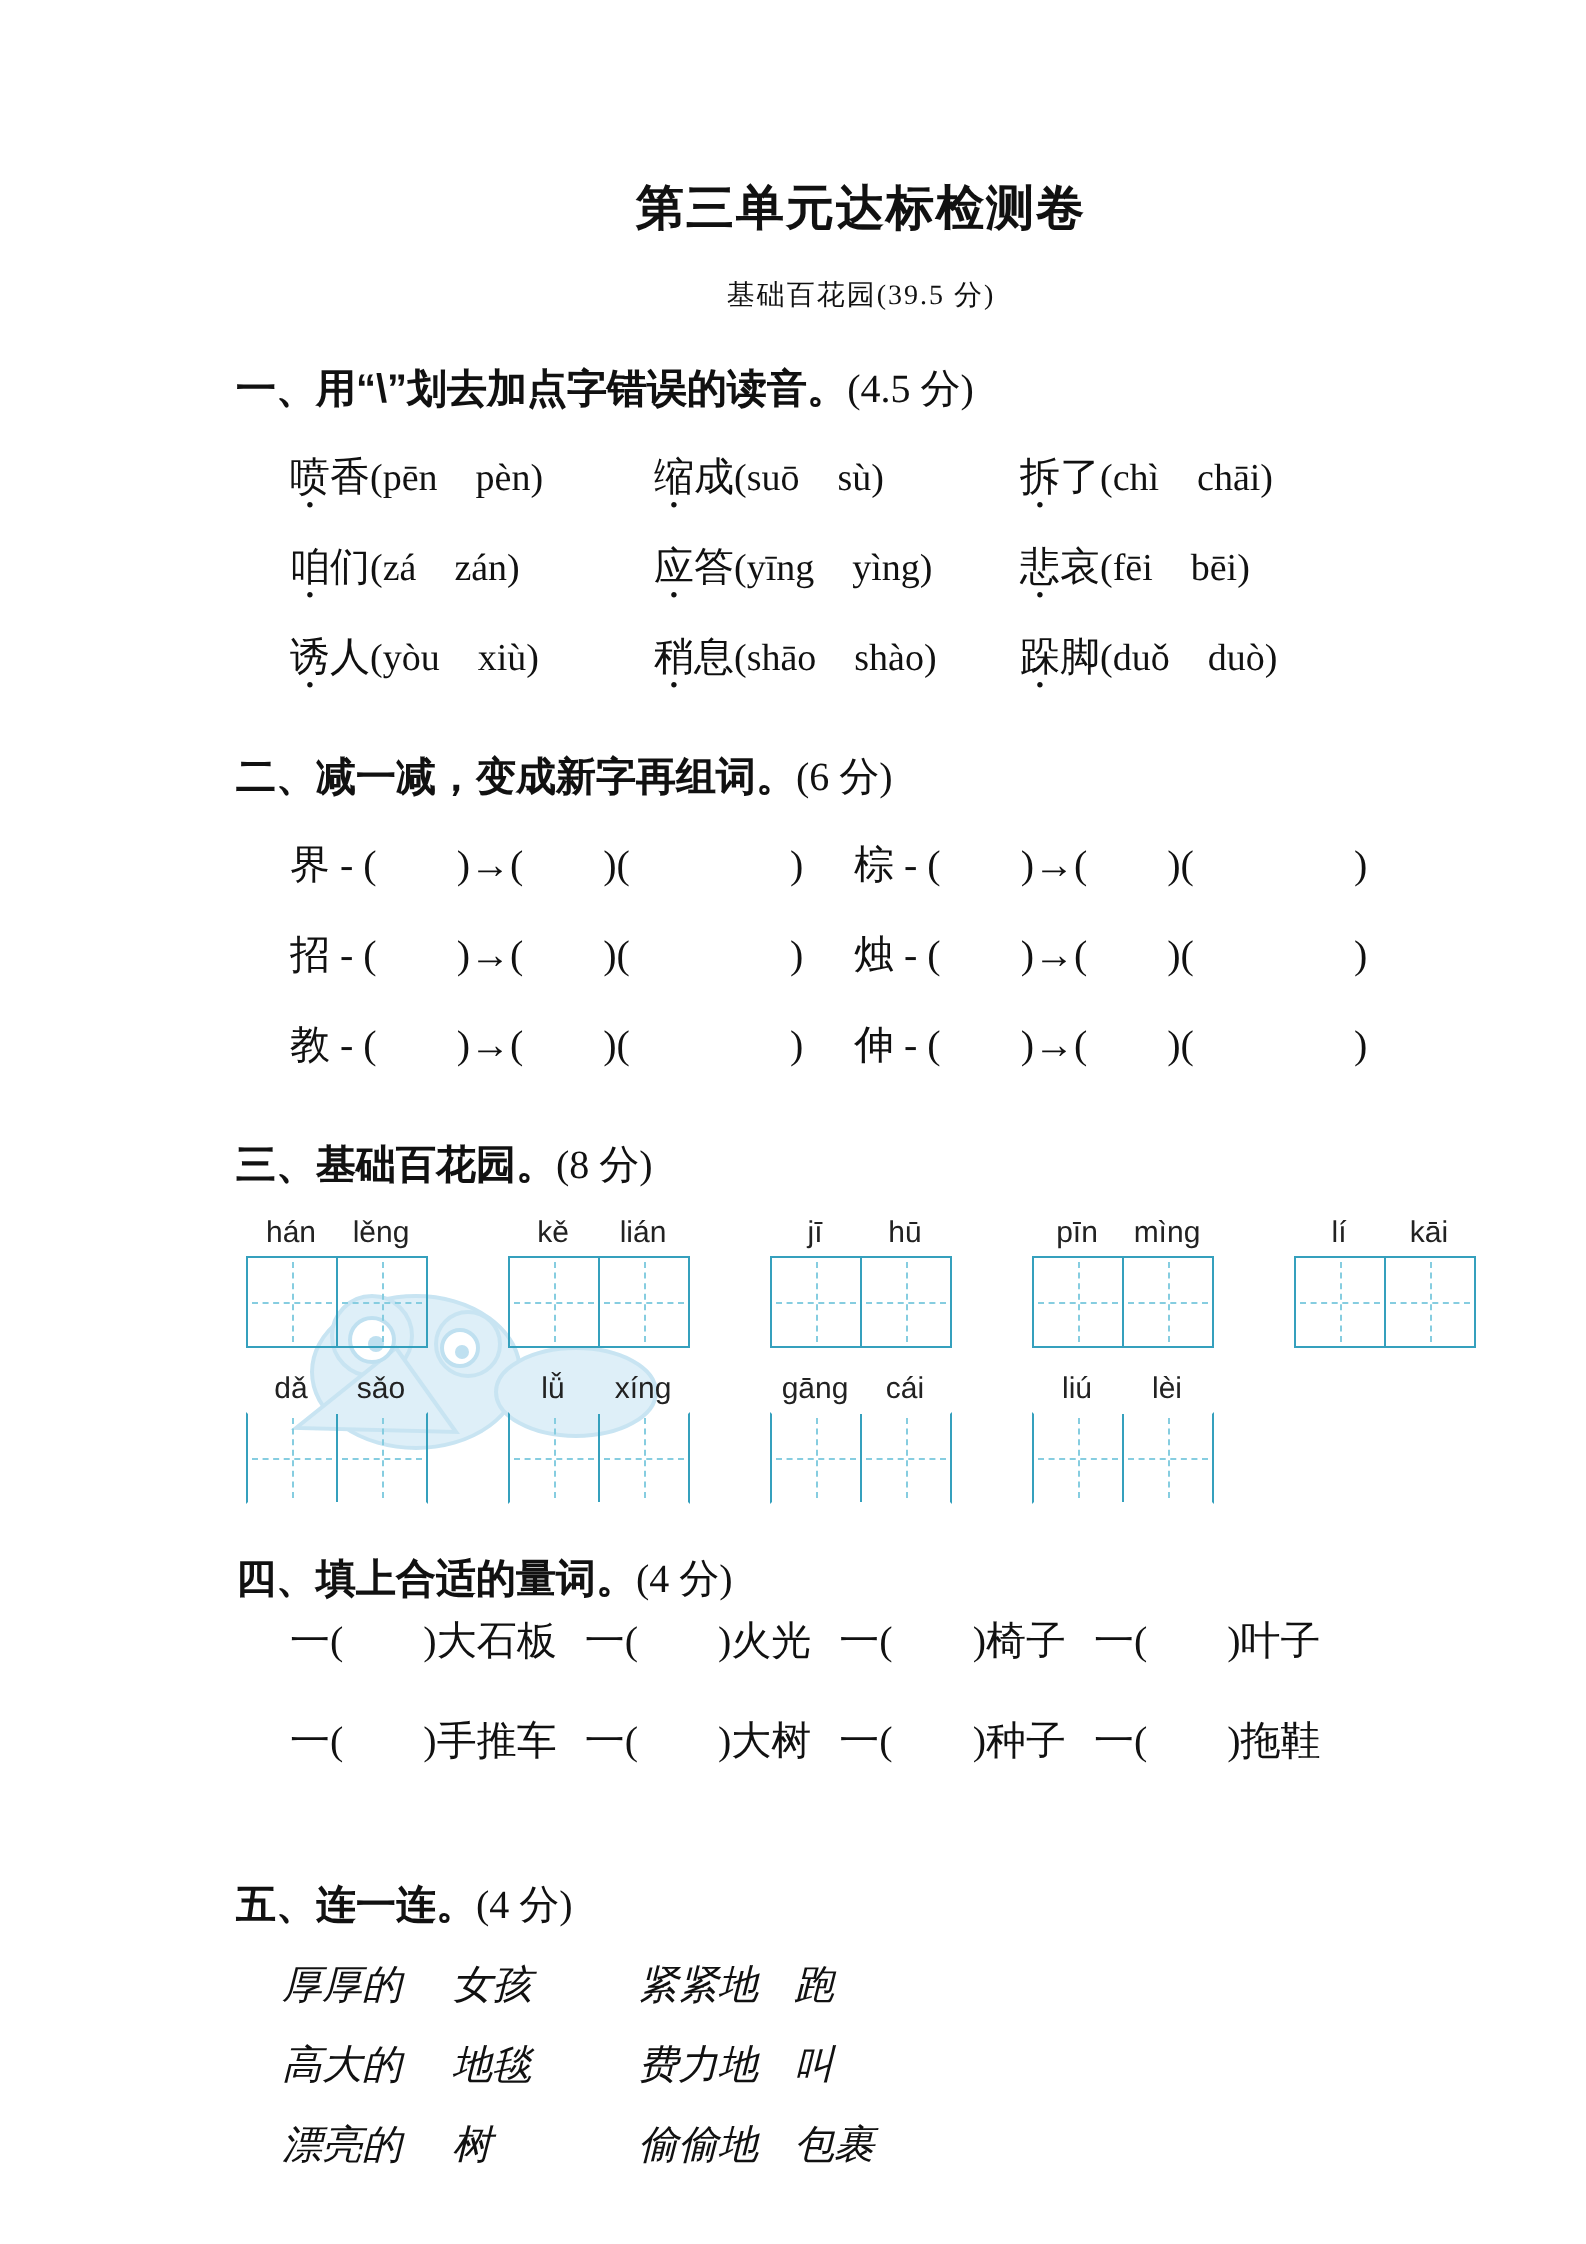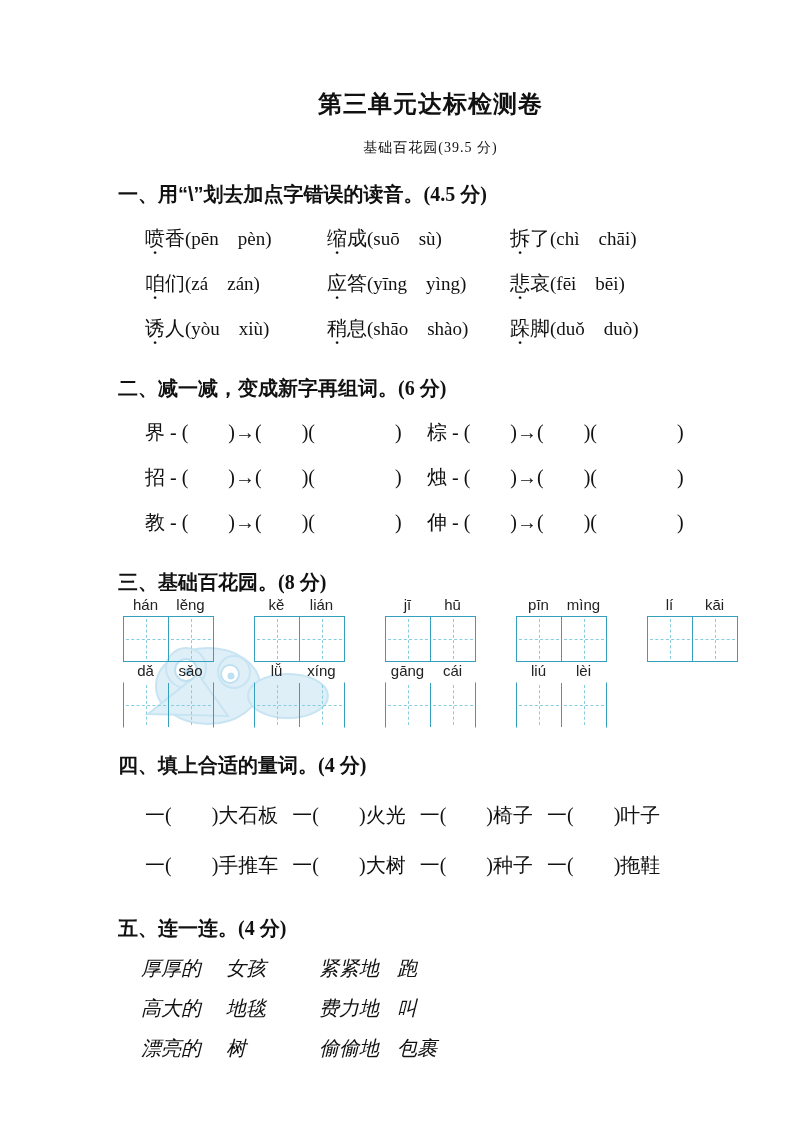--- a/index.html
+++ b/index.html
@@ -5,49 +5,49 @@
   html,body{margin:0;padding:0;background:#ffffff;}
   .page{position:relative;width:793px;height:1122px;background:#ffffff;overflow:hidden;
         font-family:"Liberation Serif",serif;color:#111;}
   .content{position:relative;z-index:1;padding:88px 50px 0 118px;}
 
   .title{text-align:center;font-family:Liberation Mono, monospace;font-weight:bold;
          font-size:24px;letter-spacing:1px;}
   .subtitle{text-align:center;font-size:14px;margin-top:19px;letter-spacing:1px;}
 
   .sec-h{margin-top:24px;font-family:"Liberation Sans",sans-serif;font-weight:bold;font-size:20px;}
-  .sec-score{font-family:"Liberation Serif",serif;font-weight:bold;font-size:20px;}
+  .sec-score{font-family:"Liberation Serif",serif;font-weight:normal;font-size:20px;}
 
   
   .s1-grid{display:grid;grid-template-columns:182px 183px auto;margin-left:27px;margin-top:8px;}
   .s1-grid .w{height:45px;display:flex;align-items:center;font-size:20px;white-space:pre;}
   .dotchar{position:relative;}
   .dotchar::after{content:"\00B7";position:absolute;left:50%;bottom:-0.62em;
                   transform:translateX(-50%);font-weight:bold;font-size:0.85em;}
   .py{font-size:19px;}
 
   
   .s2-grid{display:grid;grid-template-columns:282px auto;margin-left:27px;margin-top:8px;}
   .s2-grid .w{height:45px;display:flex;align-items:center;font-size:20px;white-space:pre;}
 
   
-  .tzg-row{display:flex;gap:40px;margin-left:5px;}
+  .tzg-row{display:flex;gap:40px;margin-left:5px;margin-top:12px;}
   .tzg-group{display:flex;flex-direction:column;}
   .py-label{display:flex;width:90px;margin-bottom:3px;
             font-family:"Liberation Sans",sans-serif;font-size:15px;color:#222;}
   .py-label span{flex:1;text-align:center;}
   .tzg{display:flex;border:1px solid #35a0bd;}
   .tzg .cell{position:relative;width:44px;height:44px;}
   .tzg .cell::before{content:"";position:absolute;left:50%;top:2px;bottom:2px;border-left:1px dashed #86cde0;}
   .tzg .cell::after{content:"";position:absolute;top:50%;left:2px;right:2px;border-top:1px dashed #86cde0;}
   .tzg .cell + .cell{border-left:1px solid #35a0bd;}
   .tzg.open{border-top-color:transparent;border-bottom-color:transparent;}
 
   
-  .s4-row{display:flex;gap:14px;margin-left:27px;height:46px;align-items:flex-end;
+  .s4-row{display:flex;gap:14px;margin-left:27px;height:46px;align-items:flex-start;
           font-size:20px;white-space:pre;margin-top:4px;}
 
   
   .s5-grid{display:grid;grid-template-columns:85px 93px 78px auto;margin-left:23px;margin-top:6px;font-style:italic;}
   .s5-grid .w{height:40px;display:flex;align-items:center;font-size:20px;}
 
   .watermark{position:absolute;left:138px;top:634px;z-index:0;}
 </style>
 </head>
 <body>

